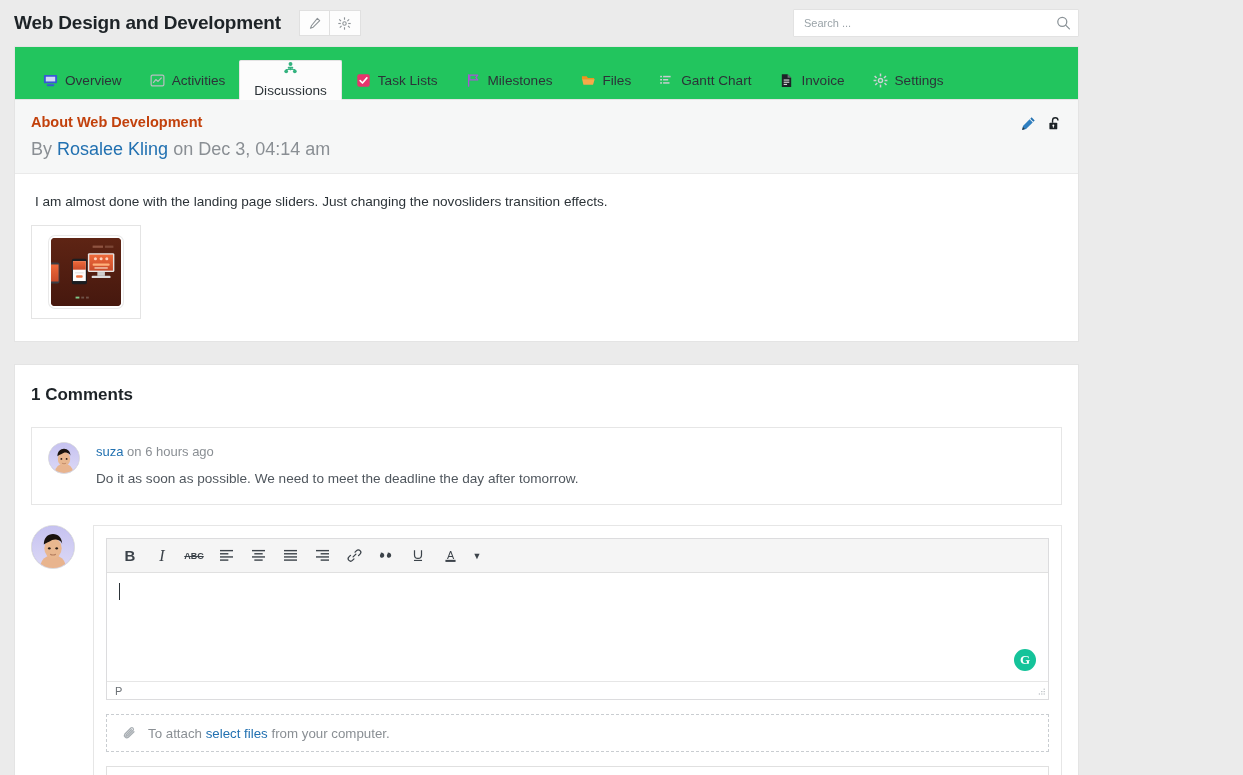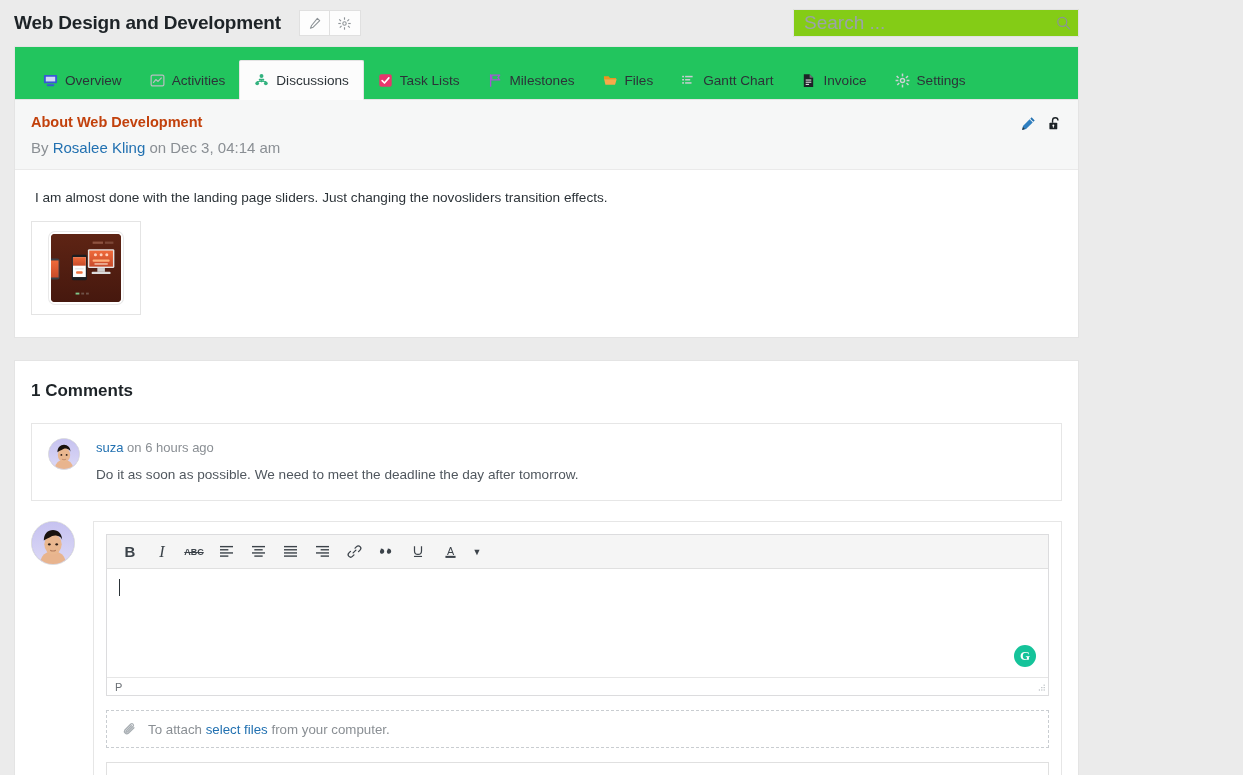--- a/index.html
+++ b/index.html
@@ -38,23 +38,23 @@
   .icon-btn svg { display: block; }
 
   .search-wrap {
     margin-left: auto;
     position: relative;
     width: 286px; height: 28px;
   }
   .search-input {
     width: 100%; height: 100%;
     border: 1px solid #e2e2e2;
-    background: #84cc16;
+    background: #ffffff;
     padding: 0 32px 0 10px;
-    font-size: 19px;
+    font-size: 11px;
     color: #3c434a;
     font-family: "Liberation Sans", sans-serif;
     outline: none;
     border-radius: 1px;
   }
   .search-input::placeholder { color: #9aa3a8; }
   .search-ico {
     position: absolute; right: 8px; top: 50%;
     transform: translateY(-50%);
     pointer-events: none;
@@ -82,40 +82,41 @@
     position: relative;
     white-space: nowrap;
   }
   .tab.active {
     background: #fcfcfc;
     border: 1px solid #e4e4e4;
     border-bottom: 1px solid #fcfcfc;
     height: 40px;
     margin-bottom: -1px;
     border-radius: 2px 2px 0 0;
+    flex-direction: column;
   }
   .tab .ico { width: 15px; height: 15px; display:block; }
 
   
   .card {
     margin: 0 14px;
     background: #fff;
     border: 1px solid #e4e4e4;
   }
   .disc-head {
     background: #f6f7f7;
     border-bottom: 1px solid #eaeaea;
     padding: 14px 16px 13px 16px;
     position: relative;
   }
   .disc-title {
     font-size: 14.5px; font-weight: bold; color: #c2410c;
     margin: 0 0 9px 0;
   }
-  .disc-meta { font-size: 15px; color: #8a8f94; }
+  .disc-meta { font-size: 18px; color: #8a8f94; }
   .disc-meta a { color: #2271b1; text-decoration: none; }
   .head-actions {
     position: absolute; right: 16px; top: 16px;
     display: flex; gap: 12px; align-items: center;
   }
   .head-actions span { cursor: pointer; display:block; }
 
   .disc-body { padding: 20px 16px 22px 16px; }
   .disc-text { font-size: 13.6px; color: #2c3338; margin: 0 0 16px 4px; }
 

